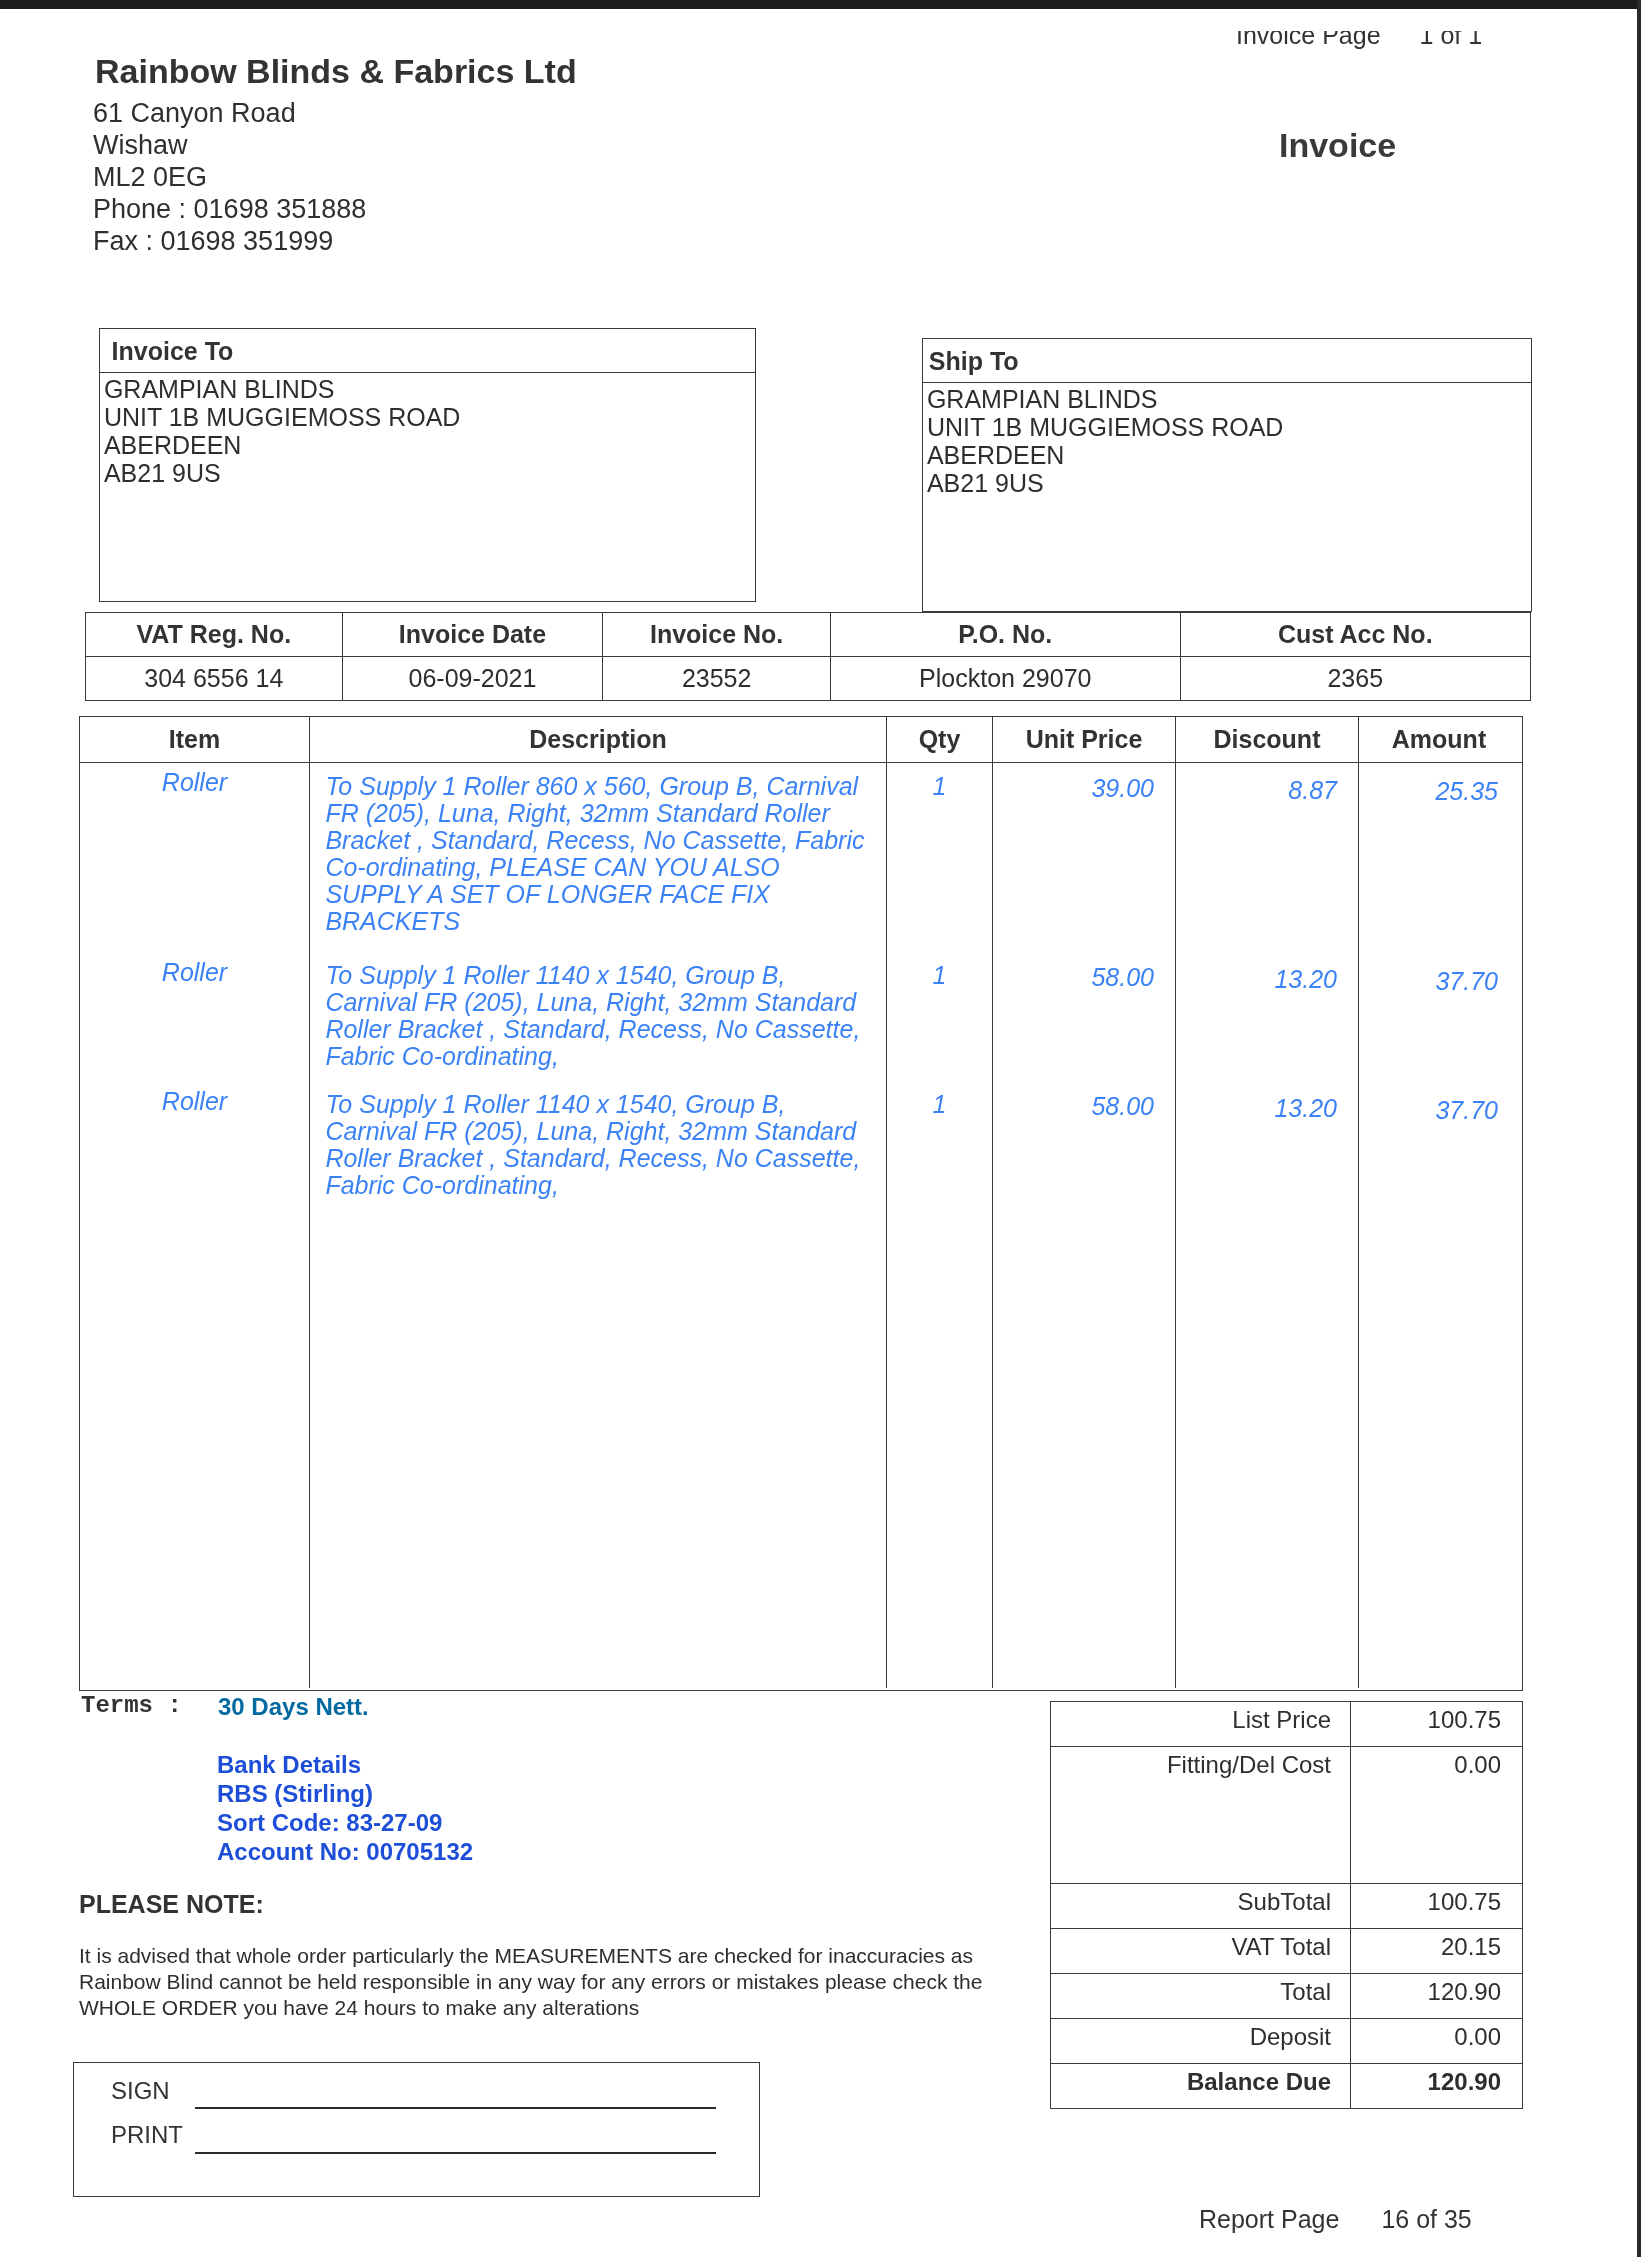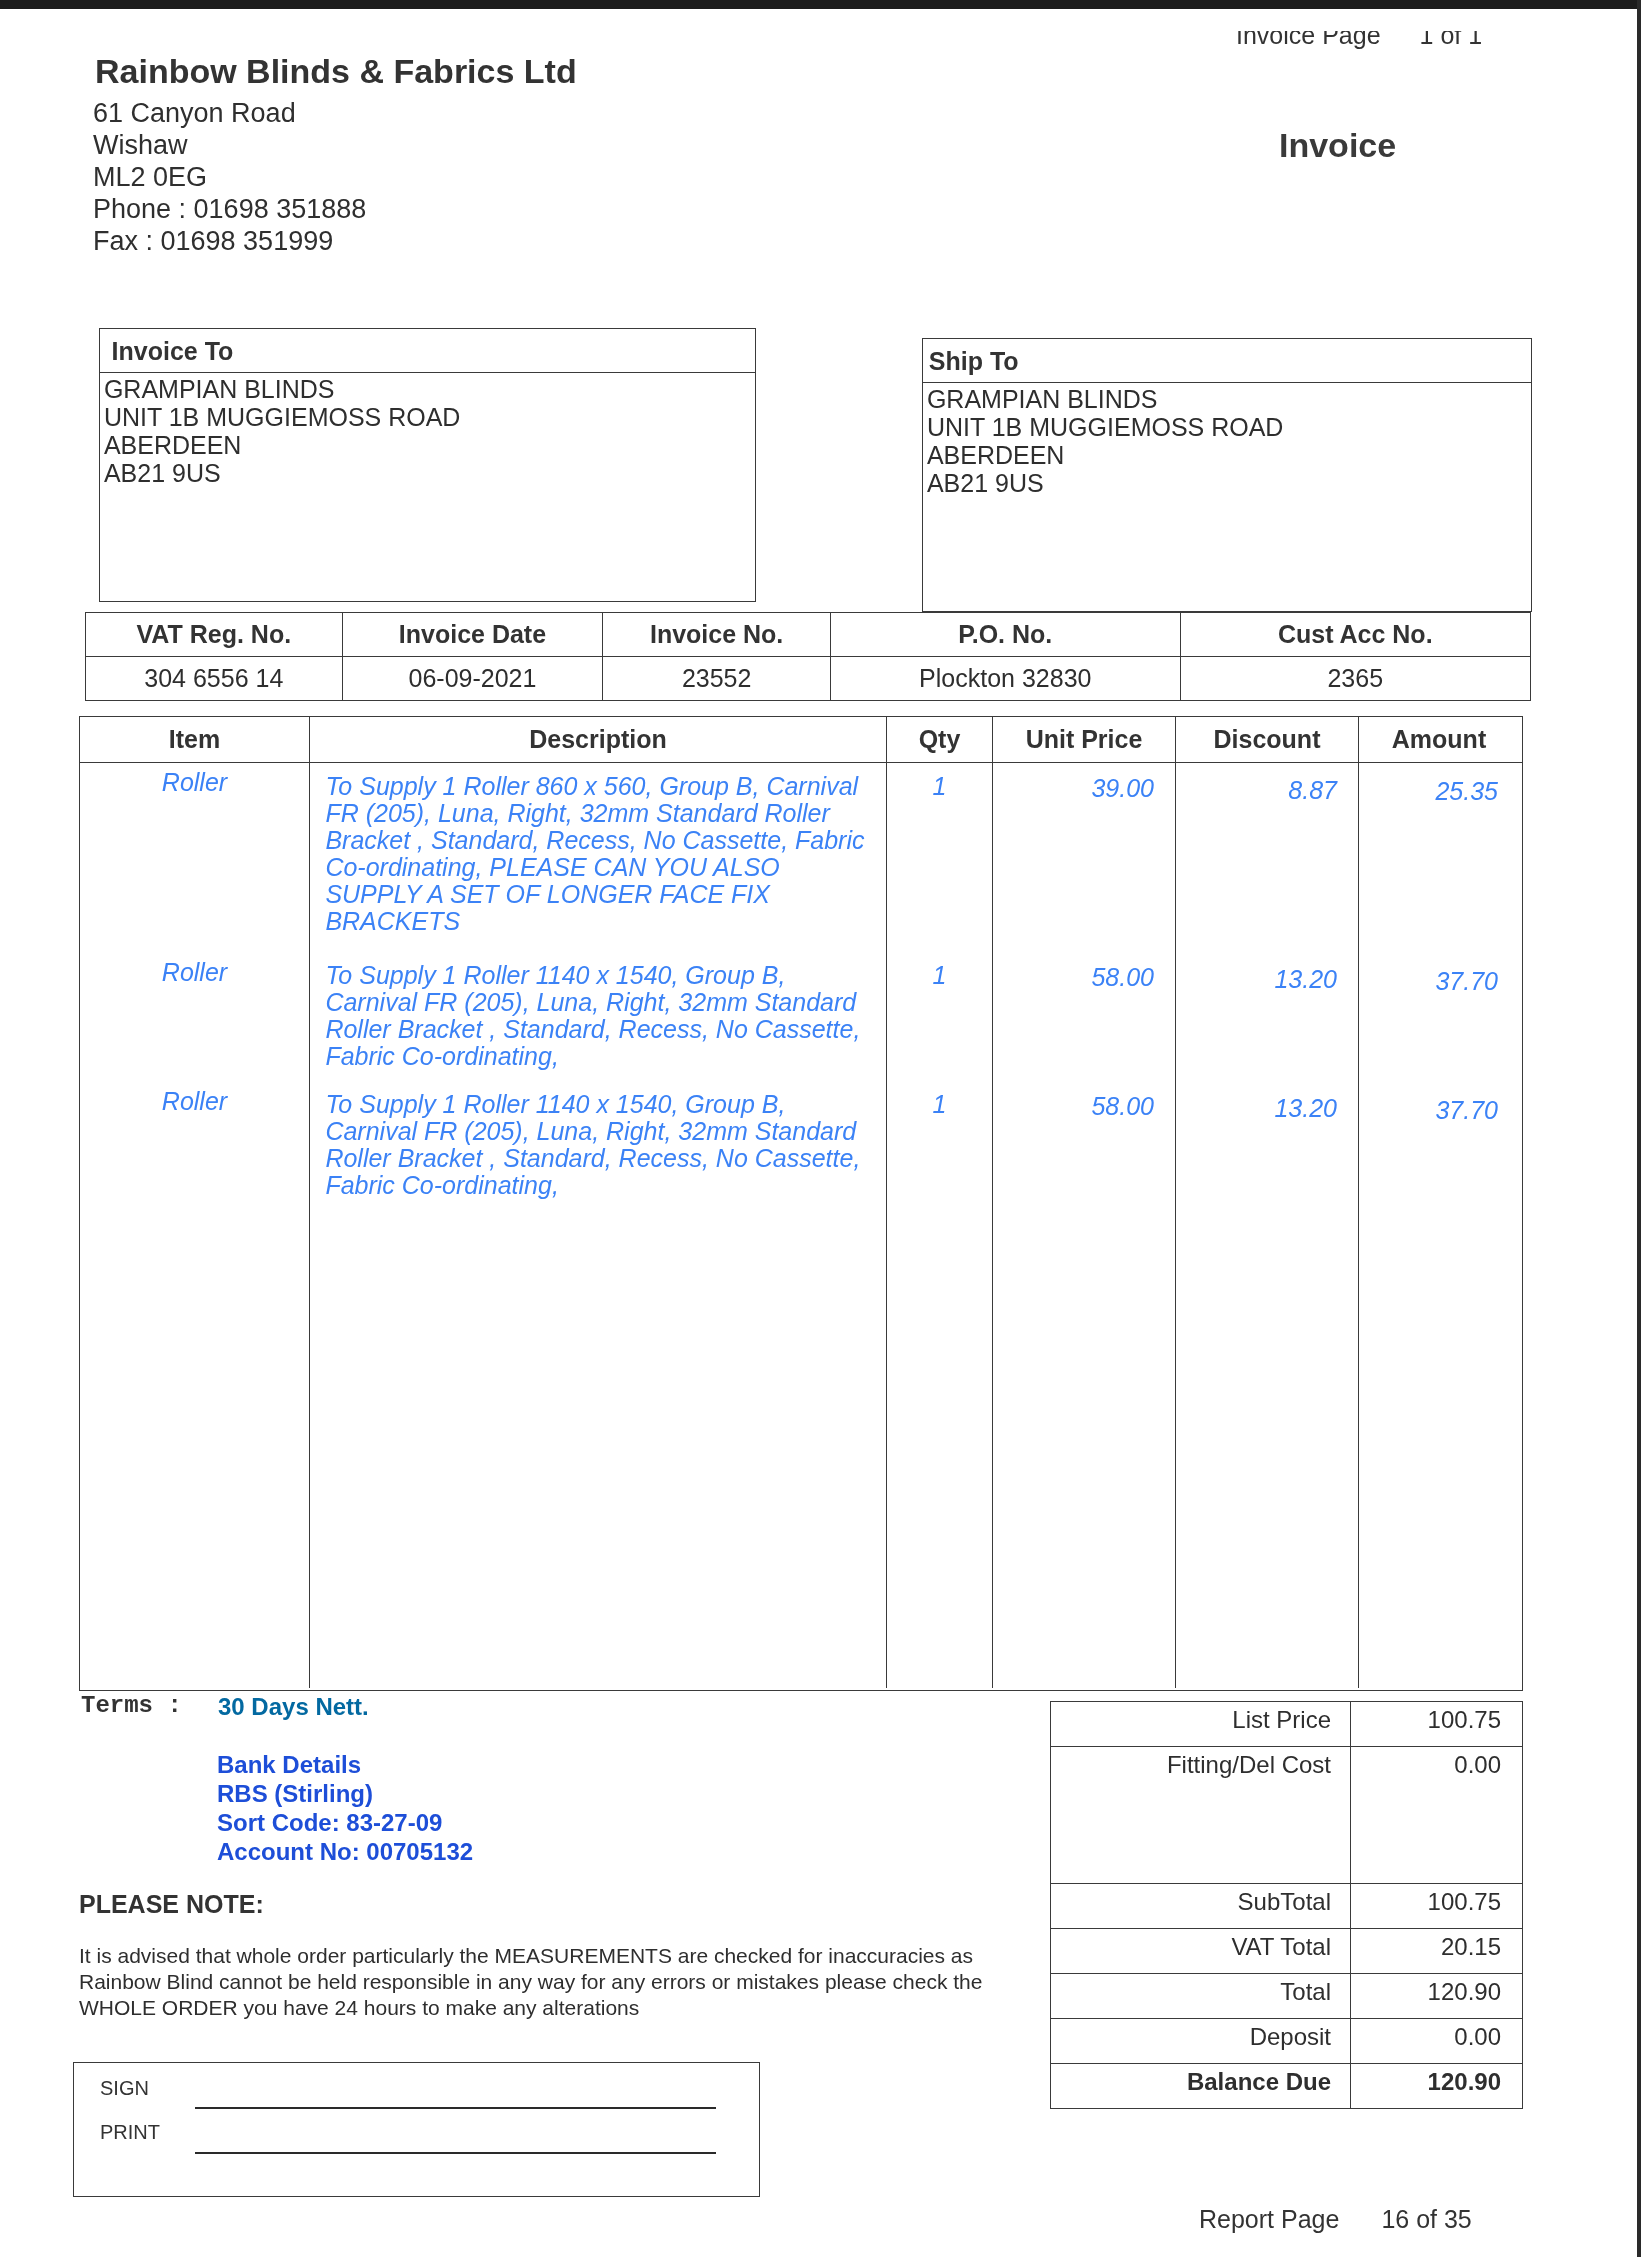--- a/index.html
+++ b/index.html
@@ -55,21 +55,21 @@
 
     .totals { left: 1050px; top: 1701px; width: 473px; }
     .totals td { border: 1.9px solid #3a3a3a; font-size: 24px; vertical-align: top; padding-top: 3.9px; color: #2e2e2e; }
     .totals td.lbl { text-align: right; padding-right: 19.3px; width: 301px; }
     .totals td.val { text-align: right; padding-right: 21px; width: 172px; }
     .totals tr { height: 45px; }
     .totals tr.tall { height: 137px; }
     .totals tr.bold td { font-weight: bold; }
 
     .sign-box { left: 73px; top: 2062px; width: 687px; height: 135px; border: 1.9px solid #3a3a3a; }
-    .sign-row { position: absolute; left: 26px; font-size: 20px; color: #333; }
+    .sign-row { position: absolute; left: 37px; font-size: 24px; color: #333; }
     .sign-line { position: absolute; left: 121px; width: 521px; height: 1.9px; background: #2a2a2a; }
 
     .report-page { left: 1199px; top: 2205px; font-size: 25px; color: #333; }
     .report-page .pg { margin-left: 42px; }
   </style>
 </head>
 <body>
 
 <div class="scan-top"></div>
 <div class="scan-right"></div>
@@ -114,21 +114,21 @@
     <th style="width:257px">VAT Reg. No.</th>
     <th style="width:261px">Invoice Date</th>
     <th style="width:228px">Invoice No.</th>
     <th style="width:350px">P.O. No.</th>
     <th style="width:351px">Cust Acc No.</th>
   </tr>
   <tr>
     <td>304 6556 14</td>
     <td>06-09-2021</td>
     <td>23552</td>
-    <td>Plockton 32830</td>
+    <td>Plockton 29070</td>
     <td>2365</td>
   </tr>
 </tbody>
   </table>
 
 <div class="abs items">
   <div class="items-header">
     <div class="col c-item">Item</div>
     <div class="col c-desc">Description</div>
     <div class="col c-qty">Qty</div>

